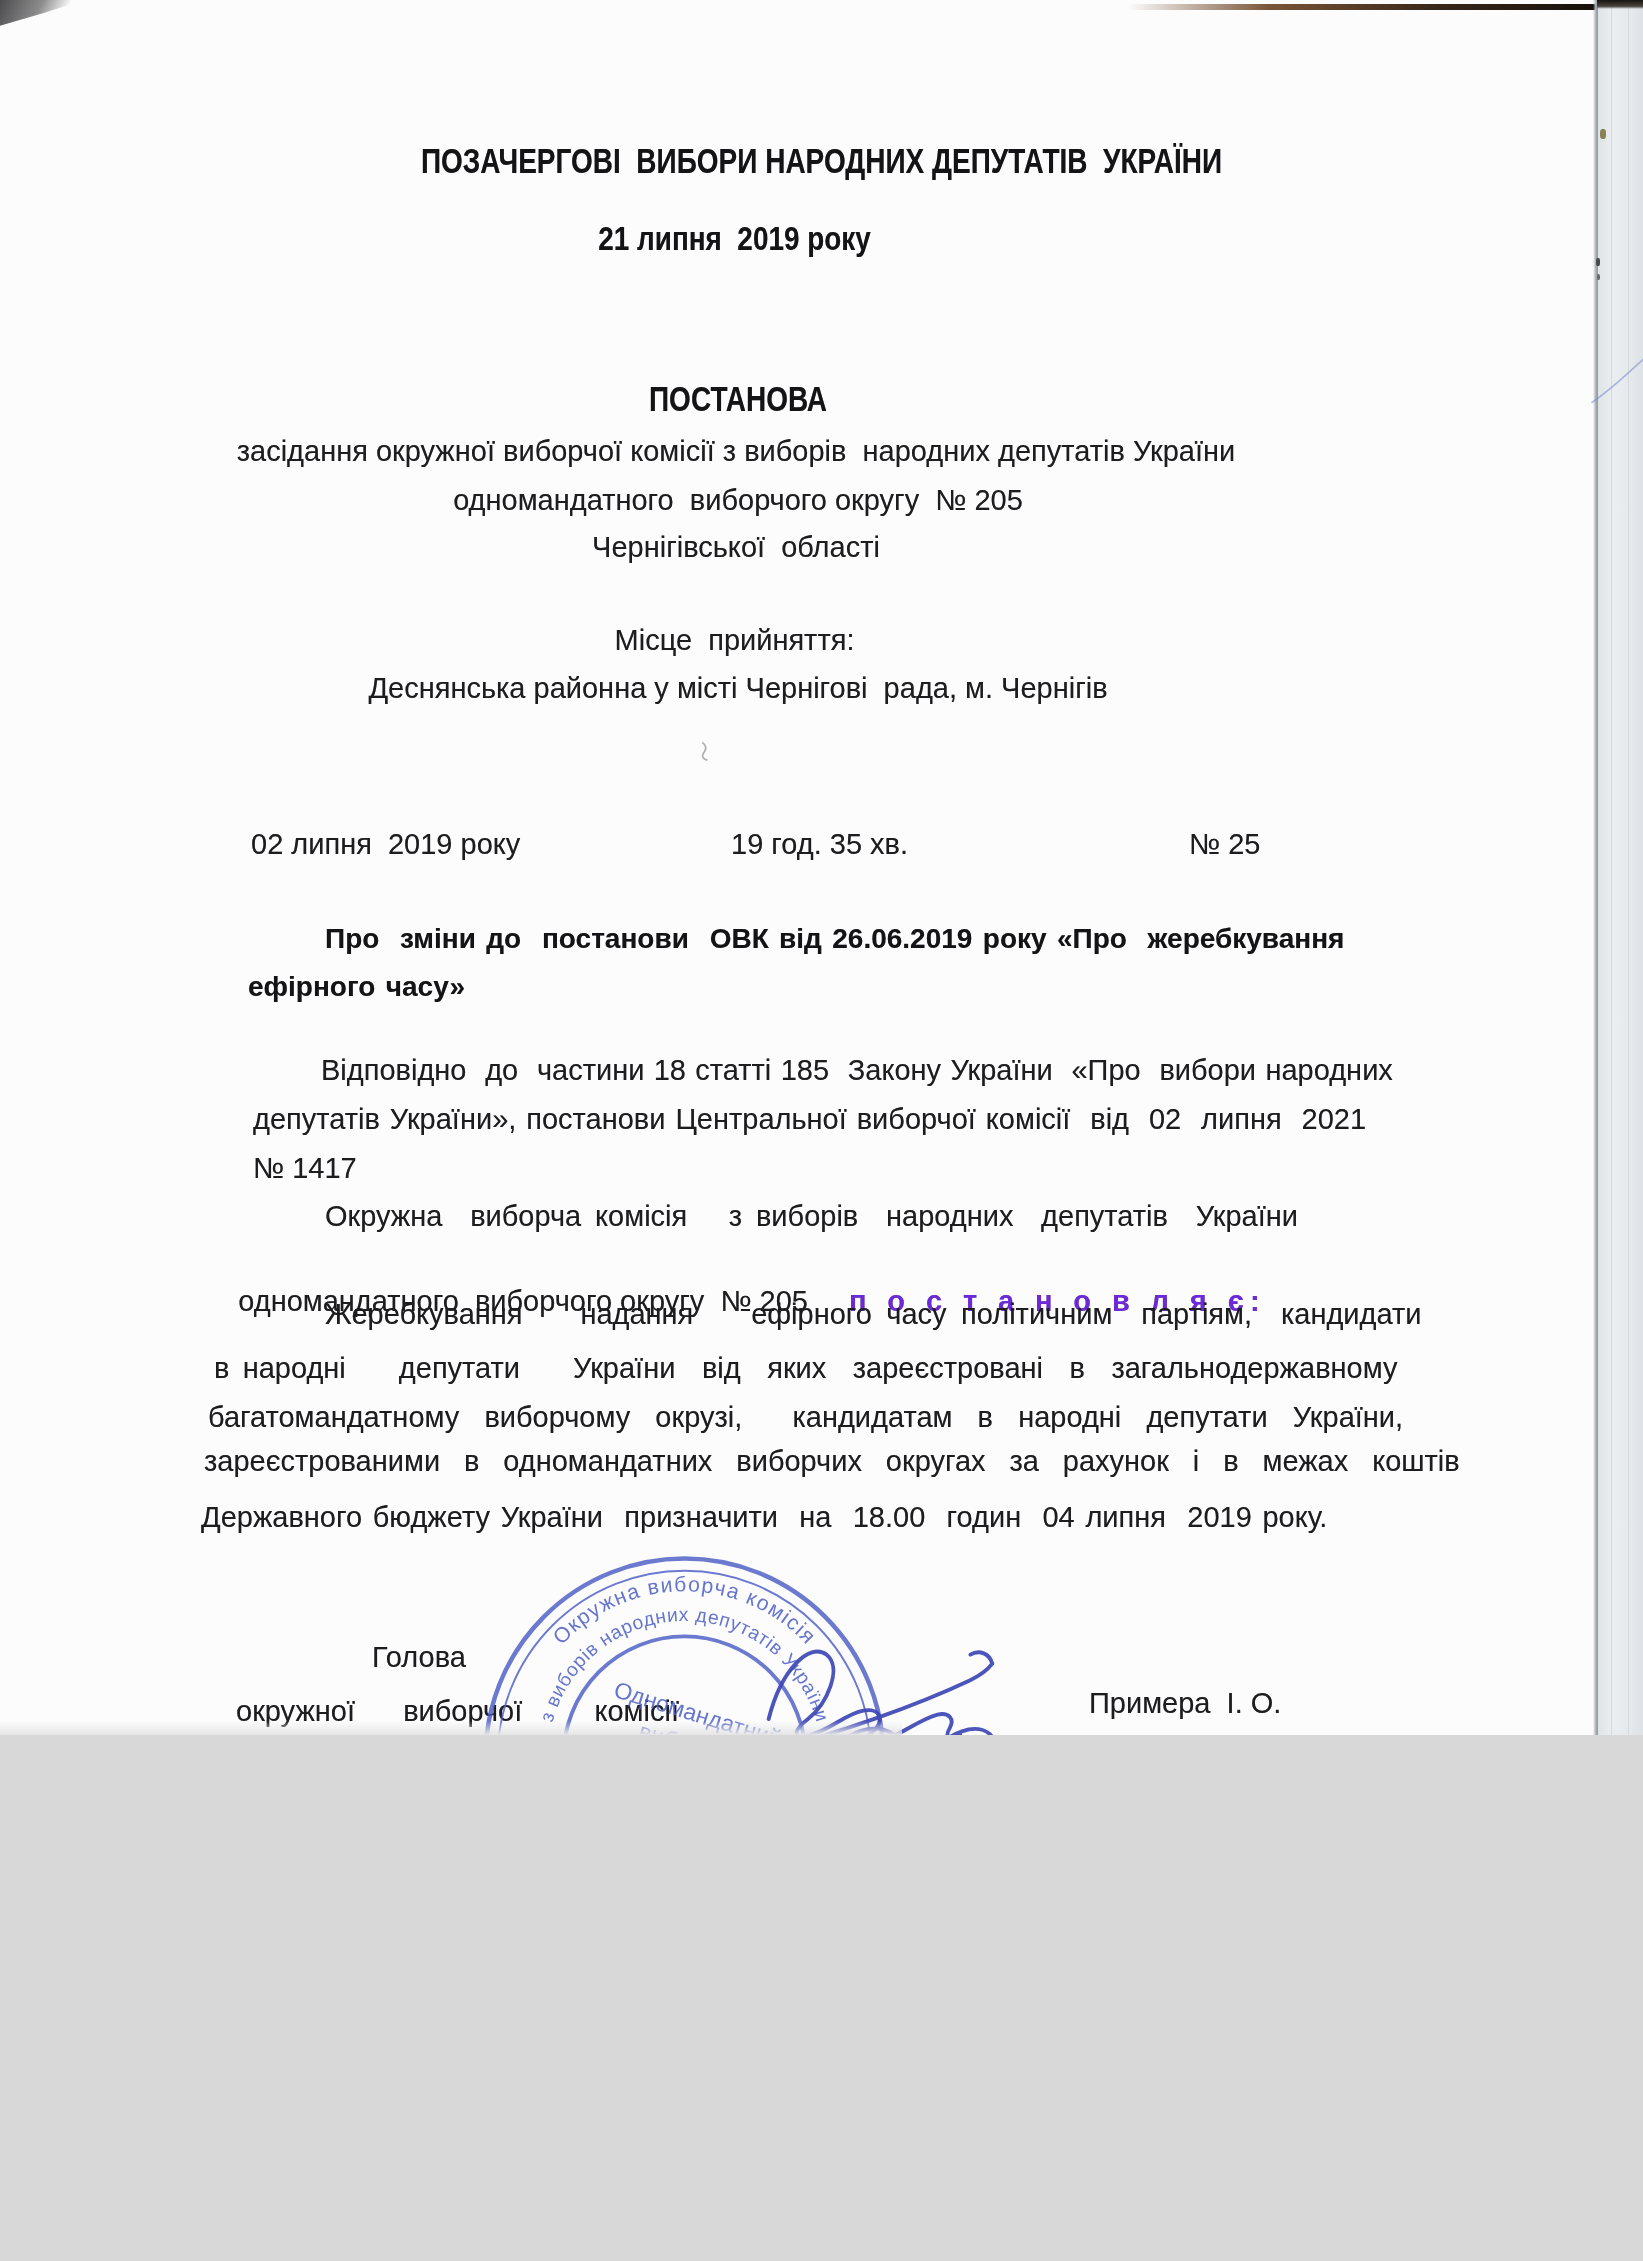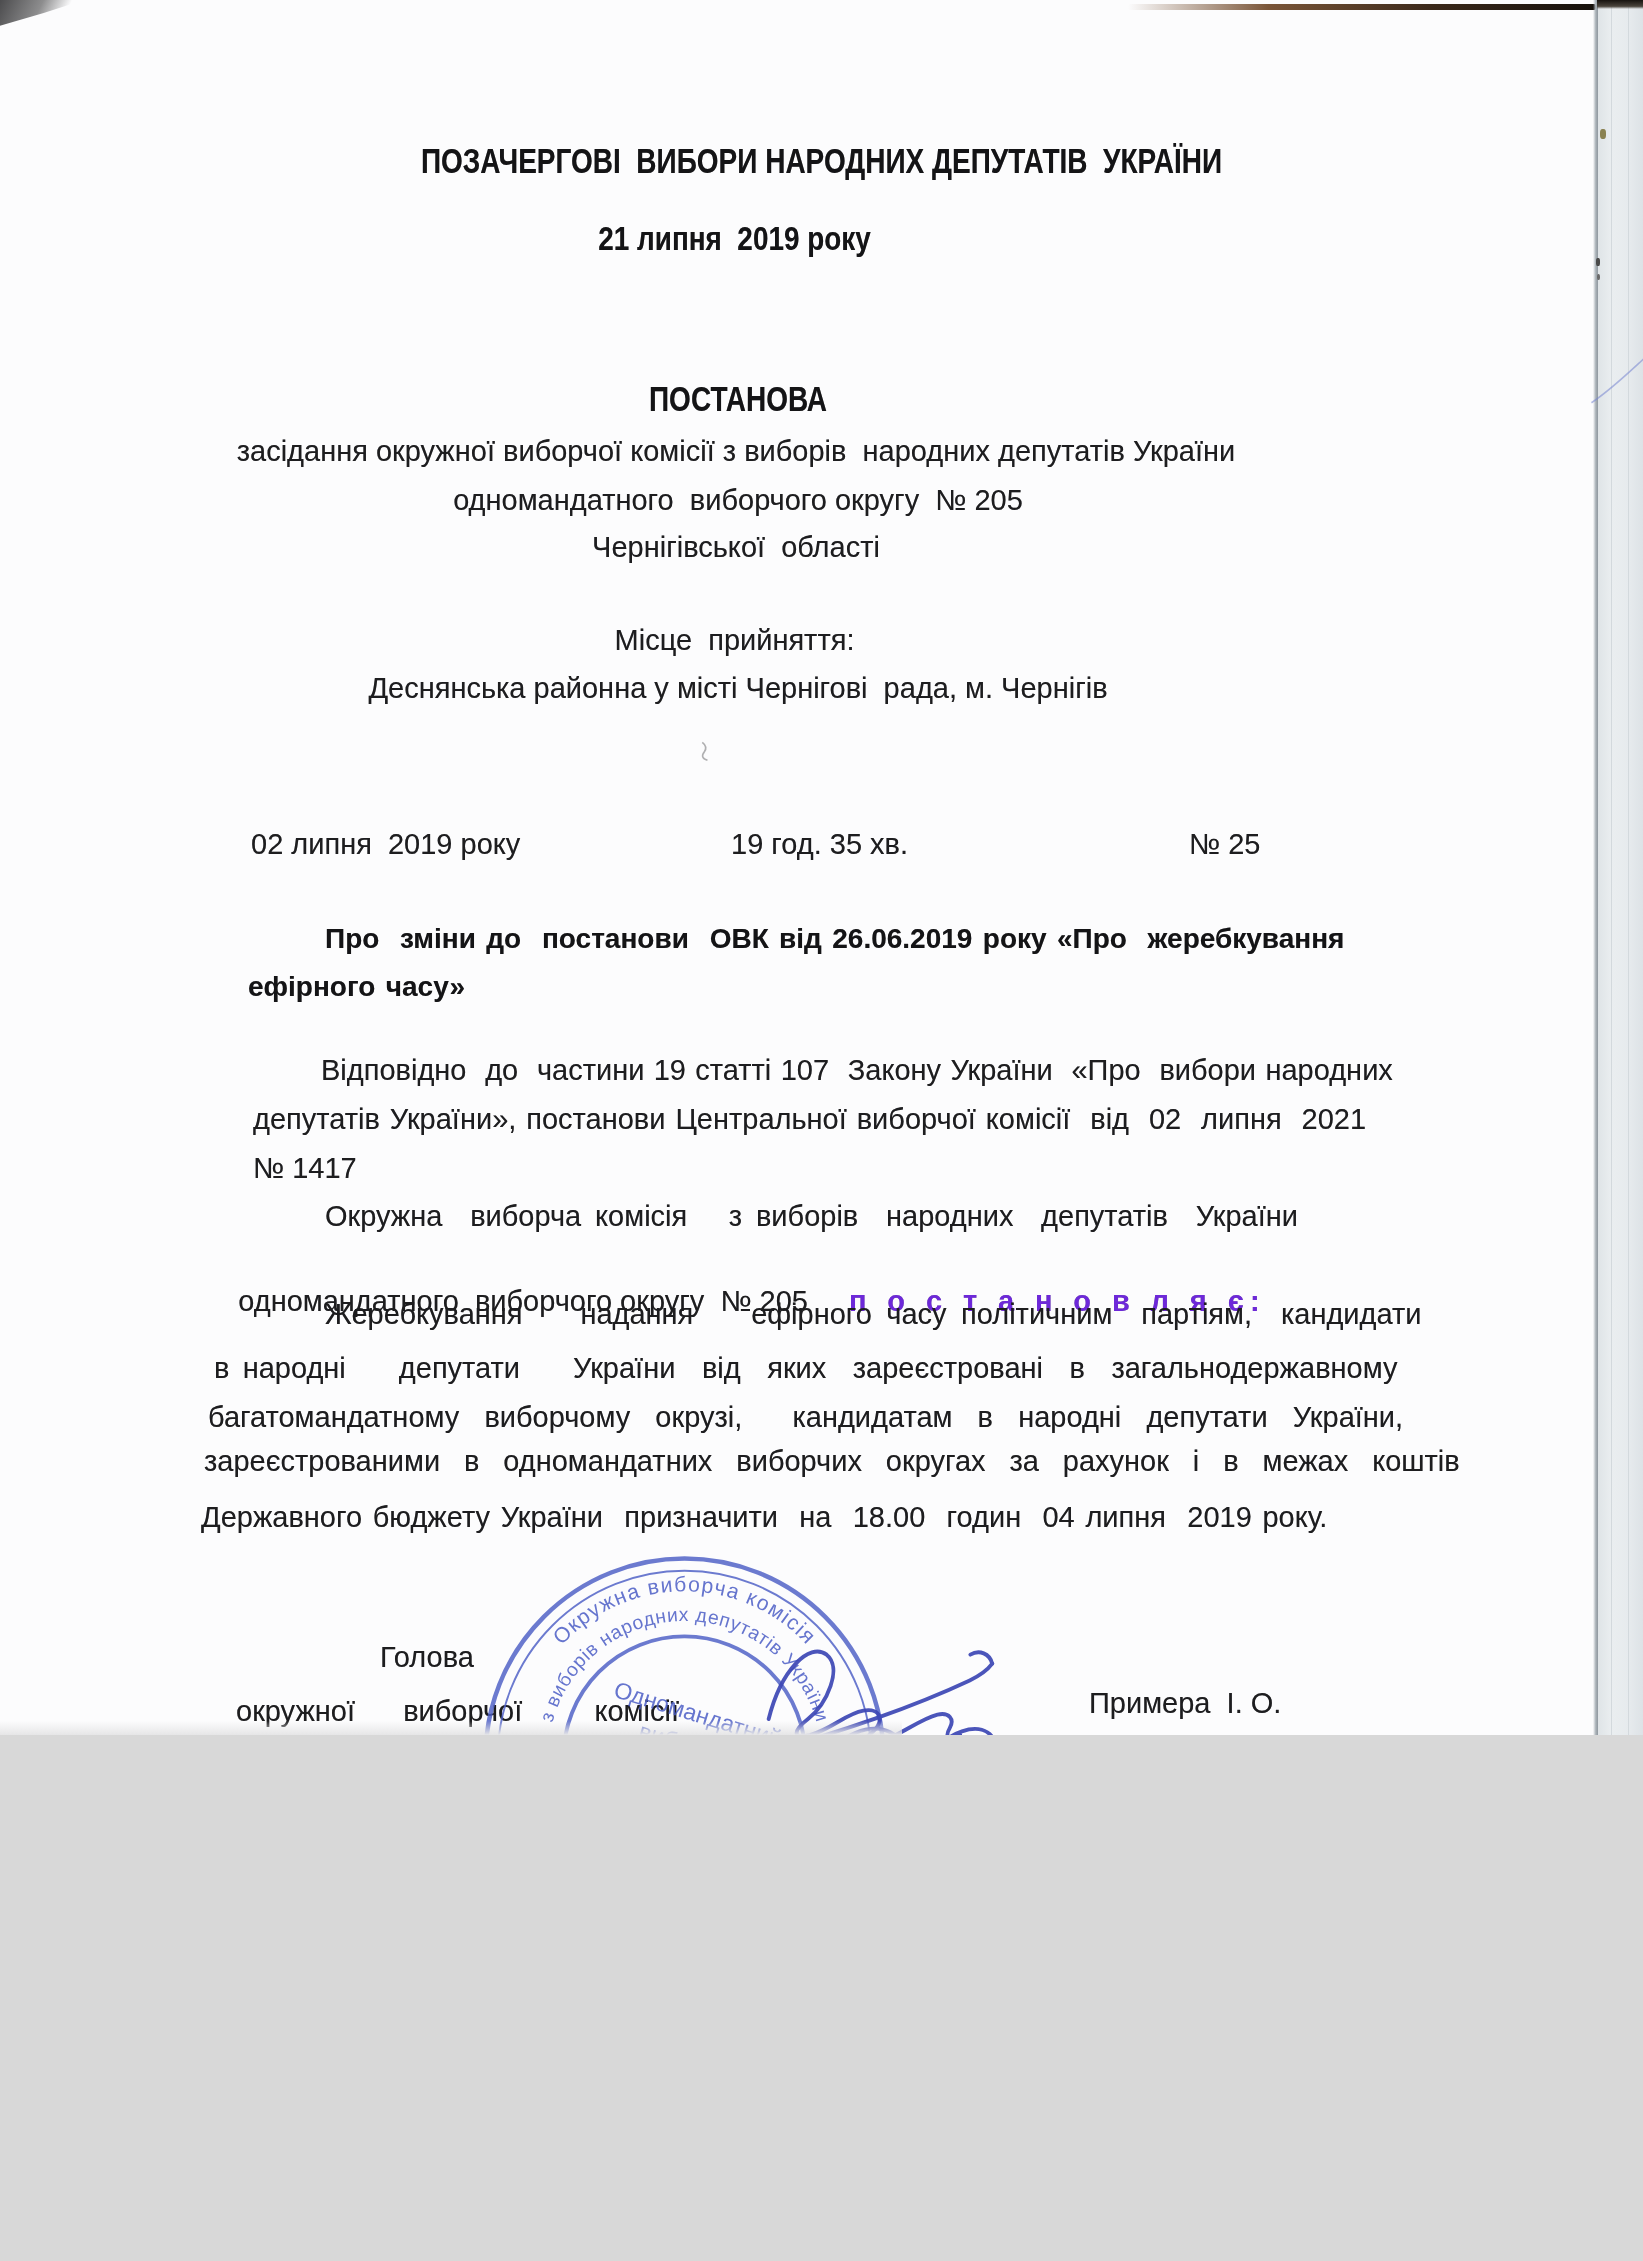--- a/index.html
+++ b/index.html
@@ -75,36 +75,36 @@
 
   <div>
     <span class="ln" style="top:827px;left:251px;">02 липня  2019 року</span>
     <span class="ln" style="top:827px;left:731px;">19 год. 35 хв.</span>
     <span class="ln" style="top:827px;left:1189px;">№ 25</span>
   </div>
 
   <div class="ln bold subject" style="top:922px;left:325px;">Про  зміни до  постанови  ОВК від 26.06.2019 року «Про  жеребкування</div>
   <div class="ln bold subject" style="top:970px;left:248px;">ефірного часу»</div>
 
-  <div class="ln" style="top:1053px;left:321px;word-spacing:1.3px;">Відповідно  до  частини 19 статті 107  Закону України  «Про  вибори народних</div>
+  <div class="ln" style="top:1053px;left:321px;word-spacing:1.3px;">Відповідно  до  частини 18 статті 185  Закону України  «Про  вибори народних</div>
   <div class="ln" style="top:1102px;left:253px;word-spacing:1.9px;">депутатів України», постанови Центральної виборчої комісії  від  02  липня  2021</div>
   <div class="ln" style="top:1151px;left:253px;">№ 1417</div>
 
   <div class="ln" style="top:1199px;left:325px;word-spacing:5.8px;">Окружна  виборча комісія   з виборів  народних  депутатів  України</div>
   <div class="ln" style="top:1249px;left:206px;">
     <span>одномандатного  виборчого округу  № 205</span><span class="postanovlyaje">п о с т а н о в л я є:</span>
   </div>
 
   <div class="ln" style="top:1297px;left:325px;word-spacing:6.4px;">Жеребкування    надання    ефірного часу політичним  партіям,  кандидати</div>
   <div class="ln" style="top:1351px;left:214px;word-spacing:5.2px;">в народні    депутати    України  від  яких  зареєстровані  в  загальнодержавному</div>
   <div class="ln" style="top:1400px;left:208px;word-spacing:4.5px;">багатомандатному  виборчому  окрузі,    кандидатам  в  народні  депутати  України,</div>
   <div class="ln" style="top:1444px;left:204px;word-spacing:3.9px;">зареєстрованими  в  одномандатних  виборчих  округах  за  рахунок  і  в  межах  коштів</div>
   <div class="ln" style="top:1500px;left:201px;word-spacing:2.6px;">Державного бюджету України  призначити  на  18.00  годин  04 липня  2019 року.</div>
 
-  <div class="ln" style="top:1640px;left:380px;">Голова</div>
+  <div class="ln" style="top:1640px;left:372px;">Голова</div>
   <div class="ln spread25" style="top:1694px;left:236px;">окружної  виборчої   комісії</div>
   <div class="ln" style="top:1686px;left:1089px;">Примера  І. О.</div>
 
   <div class="ln" style="top:1797px;left:322px;">Секретар засідання</div>
   <div class="ln" style="top:1786px;left:1089px;">Багрова  В.В.</div>
 
   <svg class="stamp-wrap" style="left:472px;top:1545px;" width="425" height="425" viewBox="0 0 660 660">
     <g stroke="#4c5ec6" fill="none" opacity="0.82">
       <circle cx="330" cy="330" r="309" stroke-width="7"></circle>
       <circle cx="330" cy="330" r="290" stroke-width="3"></circle>

